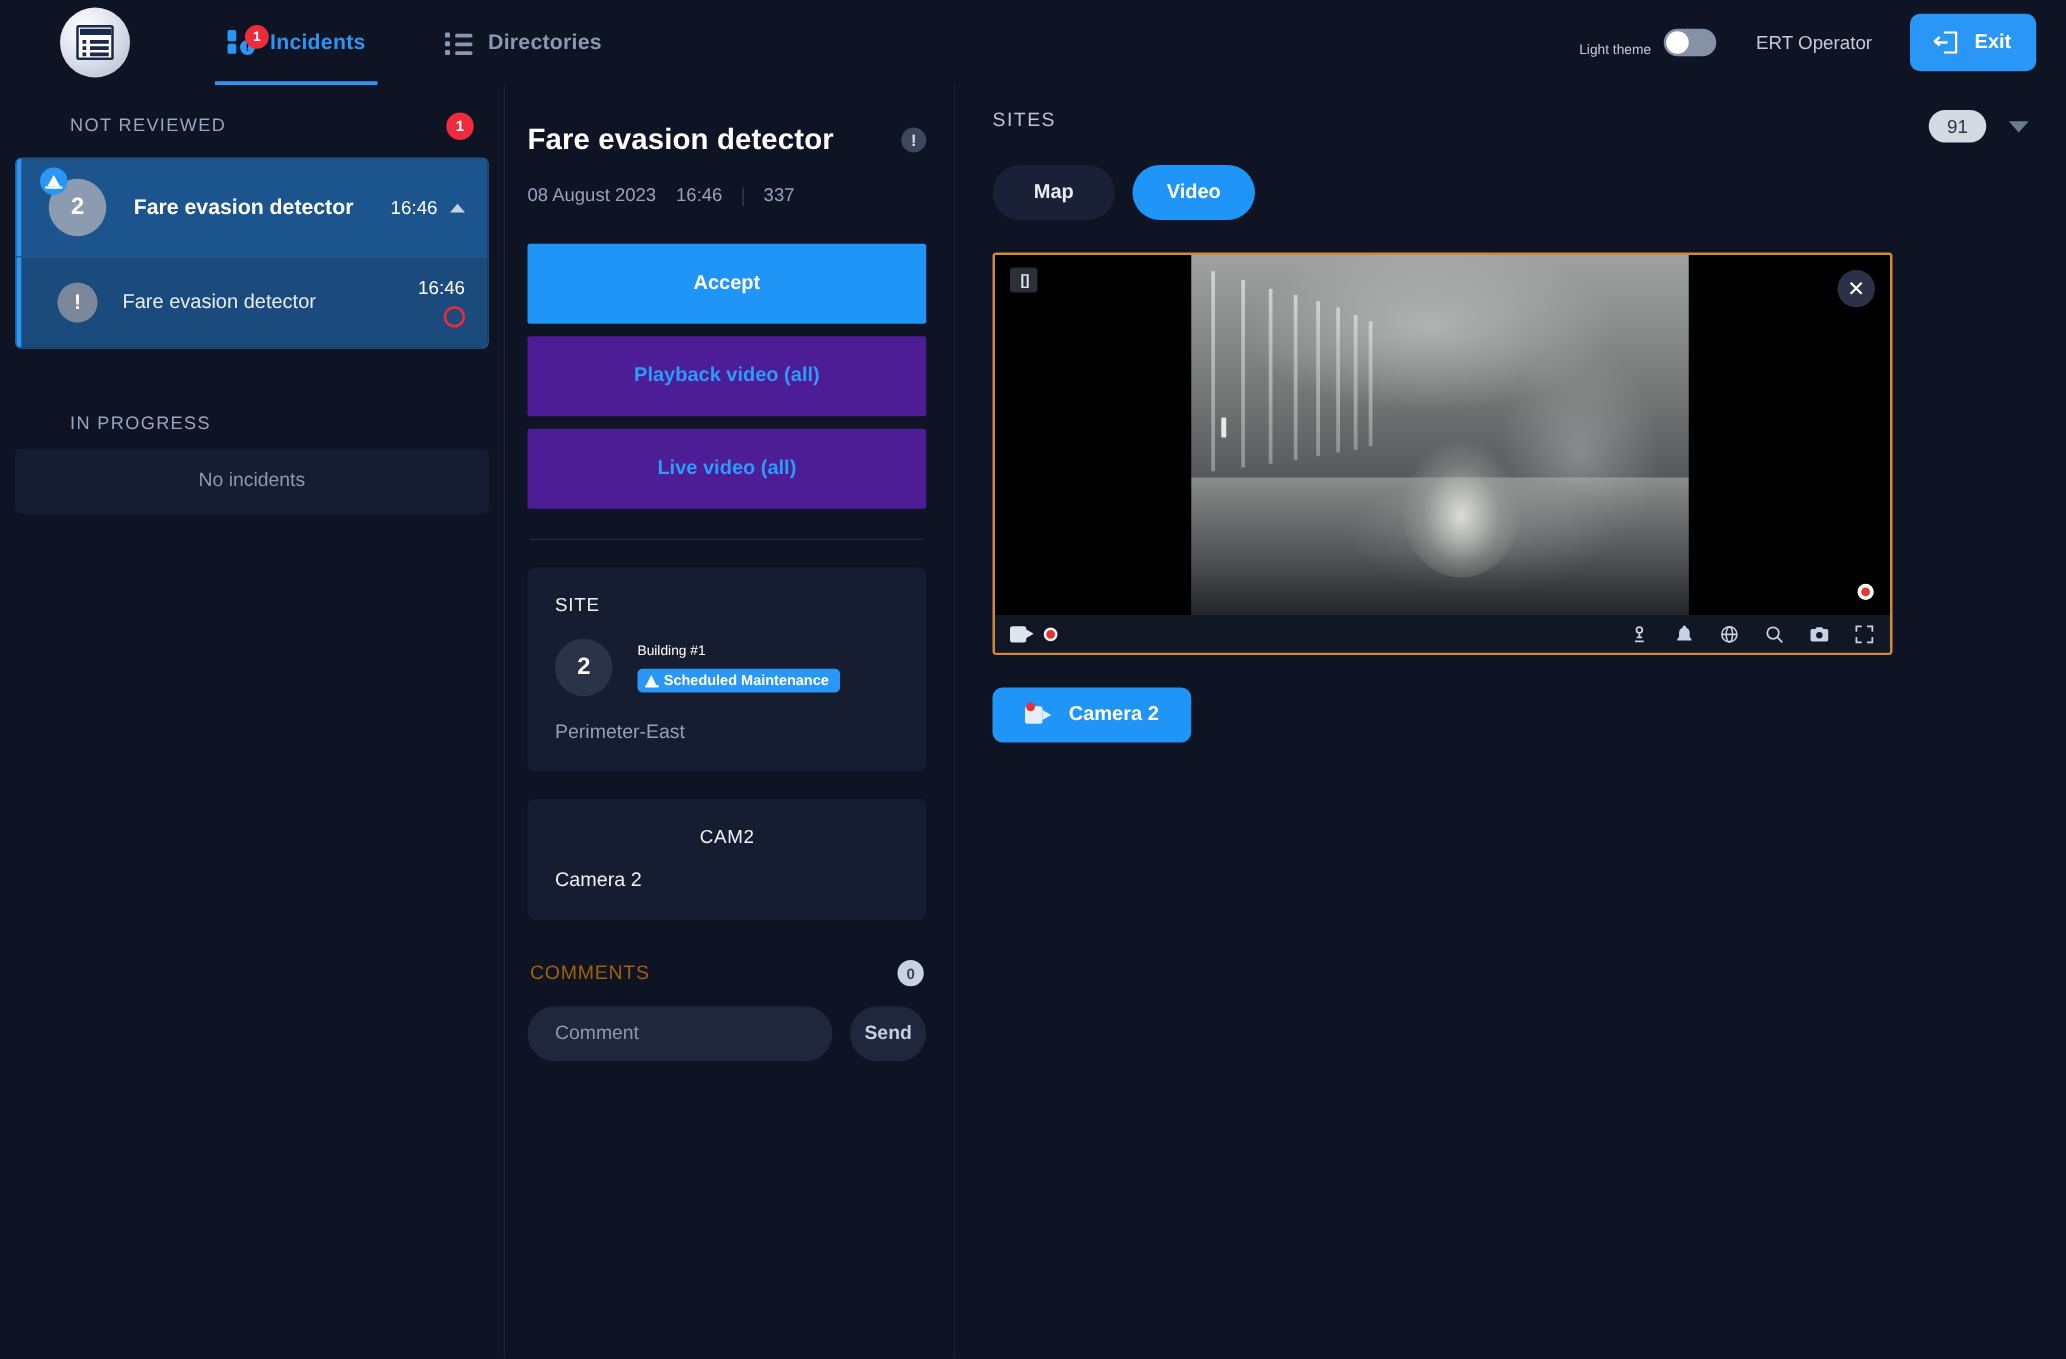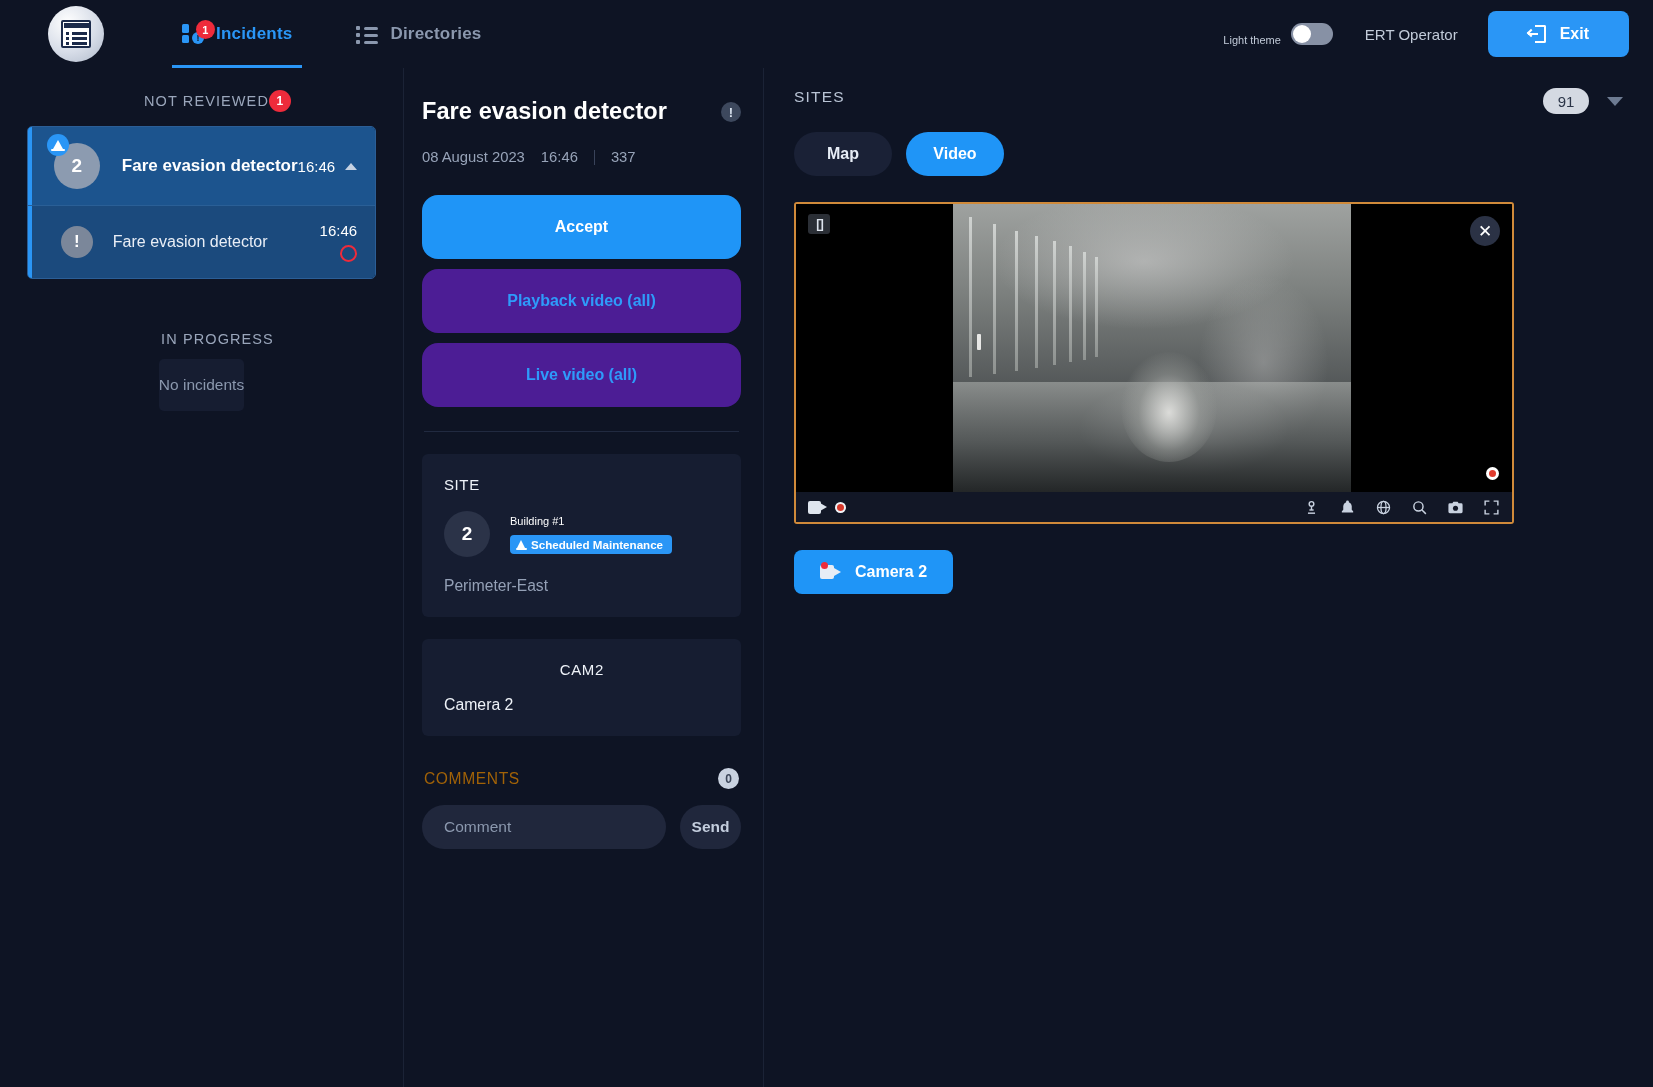--- a/index.html
+++ b/index.html
@@ -85,40 +85,39 @@
   .theme-wrap { display: flex; align-items: center; gap: 10px; margin-right: 32px; }
   .theme-label { font-size: 11px; color: #c2cbd9; margin-top: 12px; }
   .toggle {
     width: 42px; height: 22px; border-radius: 11px; background: #8791a5;
     position: relative; cursor: pointer; flex: 0 0 auto;
   }
   .toggle .knob { position: absolute; width: 18px; height: 18px; border-radius: 50%; background: #fff; top: 2px; left: 2px; }
   .user-label { font-size: 15px; color: #c2cbd9; margin-right: 30px; }
   .exit-btn {
     background: #2a96f6; border: none; border-radius: 8px;
-    height: 46px; padding: 0 40px; color: #fff;
+    height: 46px; padding: 0 20px; color: #fff;
     font-size: 16px; font-weight: 700; cursor: pointer;
     display: flex; align-items: center; gap: 14px;
     font-family: "Liberation Sans", sans-serif;
   }
   .exit-icon { width: 18px; height: 18px; position: relative; }
   .exit-icon .box { position: absolute; right: 0; top: 0; width: 11px; height: 18px; border: 2px solid #fff; border-left: none; border-radius: 0 2px 2px 0; }
   .exit-icon .arr { position: absolute; left: 0; top: 7.5px; width: 10px; height: 2px; background: #fff; }
   .exit-icon .arrhead { position: absolute; left: 0px; top: 4.5px; width: 6px; height: 6px; border-left: 2px solid #fff; border-bottom: 2px solid #fff; transform: rotate(45deg); }
 
   
   .body { flex: 1; display: flex; min-height: 0; }
 
   
   .sidebar {
     width: 404px; min-width: 404px;
     background: #0e1424; border-right: 1px solid #1b2336;
     display: flex; flex-direction: column; padding-top: 14px;
     overflow-y: auto;
-    align-items: center;
   }
   .group-head {
     display: flex; align-items: center; justify-content: space-between;
     padding: 8px 24px 14px 56px;
   }
   .group-title { font-size: 14.5px; letter-spacing: 1.1px; color: #9aa6bb; }
   .count-badge {
     min-width: 22px; height: 22px; padding: 0 6px; border-radius: 11px;
     background: #ee2b3b; color: #fff; font-size: 12px; font-weight: 700;
     display: flex; align-items: center; justify-content: center;
@@ -182,21 +181,21 @@
   .info-circle {
     margin-left: auto; width: 20px; height: 20px; border-radius: 50%;
     background: #3d485d; color: #d9e2ee; font-size: 13px; font-weight: 700;
     display: flex; align-items: center; justify-content: center; cursor: pointer; flex: 0 0 auto;
     margin-top: 4px;
   }
   .detail-meta { display: flex; align-items: center; gap: 16px; margin-top: 24px; color: #97a3b8; font-size: 14.8px; }
   .meta-sep { width: 1px; height: 15px; background: #39435a; }
   .btn-stack { margin-top: 30px; display: flex; flex-direction: column; gap: 10px; }
   .act-btn {
-    height: 64px; border: none; border-radius: 16px; width: 100%;
+    height: 64px; border: none; border-radius: 2px; width: 100%;
     font-size: 16px; font-weight: 700; cursor: pointer;
     font-family: "Liberation Sans", sans-serif;
   }
   .act-btn.accept { background: #1f95f7; color: #fff; }
   .act-btn.secondary { background: #4c1d95; color: #2e9bfa; }
   .act-btn.alarm { background: #4a2128; color: #fd3a3a; }
   .sep-line { height: 1px; background: #212a40; margin: 24px 2px 0 2px; }
 
   .card {
     margin-top: 22px; background: #161d31; border-radius: 6px;

